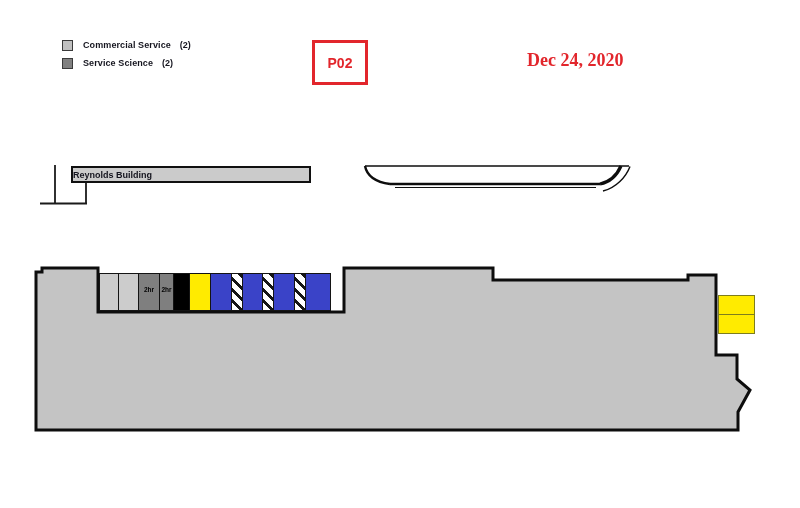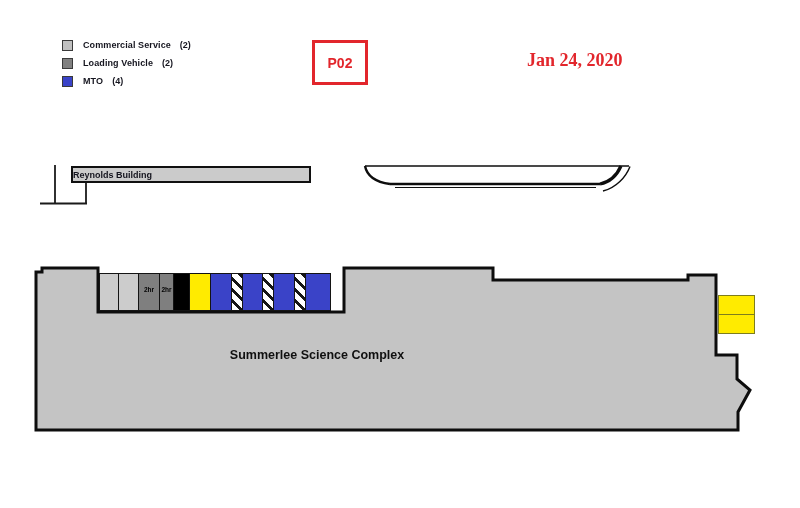--- a/index.html
+++ b/index.html
@@ -79,35 +79,30 @@
   </svg>
 
   <div id="legend">
       <div class="legend-row">
         <span class="legend-swatch" style="background: rgb(192, 192, 192);"></span>
         <span class="legend-label">Commercial Service</span>
         <span class="legend-count">(2)</span>
       </div>
       <div class="legend-row">
         <span class="legend-swatch" style="background: rgb(128, 128, 128);"></span>
-        <span class="legend-label">Loading Vehicle</span>
+        <span class="legend-label">Service Science</span>
         <span class="legend-count">(2)</span>
-      </div>
-      <div class="legend-row">
-        <span class="legend-swatch" style="background: rgb(58, 67, 200);"></span>
-        <span class="legend-label">MTO</span>
-        <span class="legend-count">(4)</span>
       </div>
     </div>
 
   <div id="p02-box" style="border-color: rgb(226, 38, 44); text-align: right;">
     <span id="p02-text" style="color: rgb(226, 38, 44);">P02</span>
   </div>
 
-  <div id="map-date" style="color: rgb(226, 38, 44);">Jan 24, 2020</div>
+  <div id="map-date" style="color: rgb(226, 38, 44);">Dec 24, 2020</div>
 
   <div id="reynolds-bar">
     <span id="reynolds-label">Reynolds Building</span>
   </div>
 
   <div id="stall-row">
       <div class="stall" style="width: 20px; background: rgb(204, 204, 204);"></div>
       <div class="stall" style="width: 21px; background: rgb(204, 204, 204);"></div>
       <div class="stall" style="width: 22px; background: rgb(127, 127, 127);">
         <span class="stall-label">2hr</span>
@@ -124,15 +119,14 @@
       <div class="stall" style="width: 22px; background: rgb(58, 67, 200);"></div>
       <div class="stall hatched" style="width: 12px;"></div>
       <div class="stall" style="width: 26px; background: rgb(58, 67, 200);"></div>
     </div>
 
   <div id="loading-dock">
       <div class="dock-cell" style="background: rgb(255, 235, 0);"></div>
       <div class="dock-cell" style="background: rgb(255, 235, 0);"></div>
     </div>
 
-  <div id="summerlee-label">Summerlee Science Complex</div>
 
 </div>
 
 </body></html>

